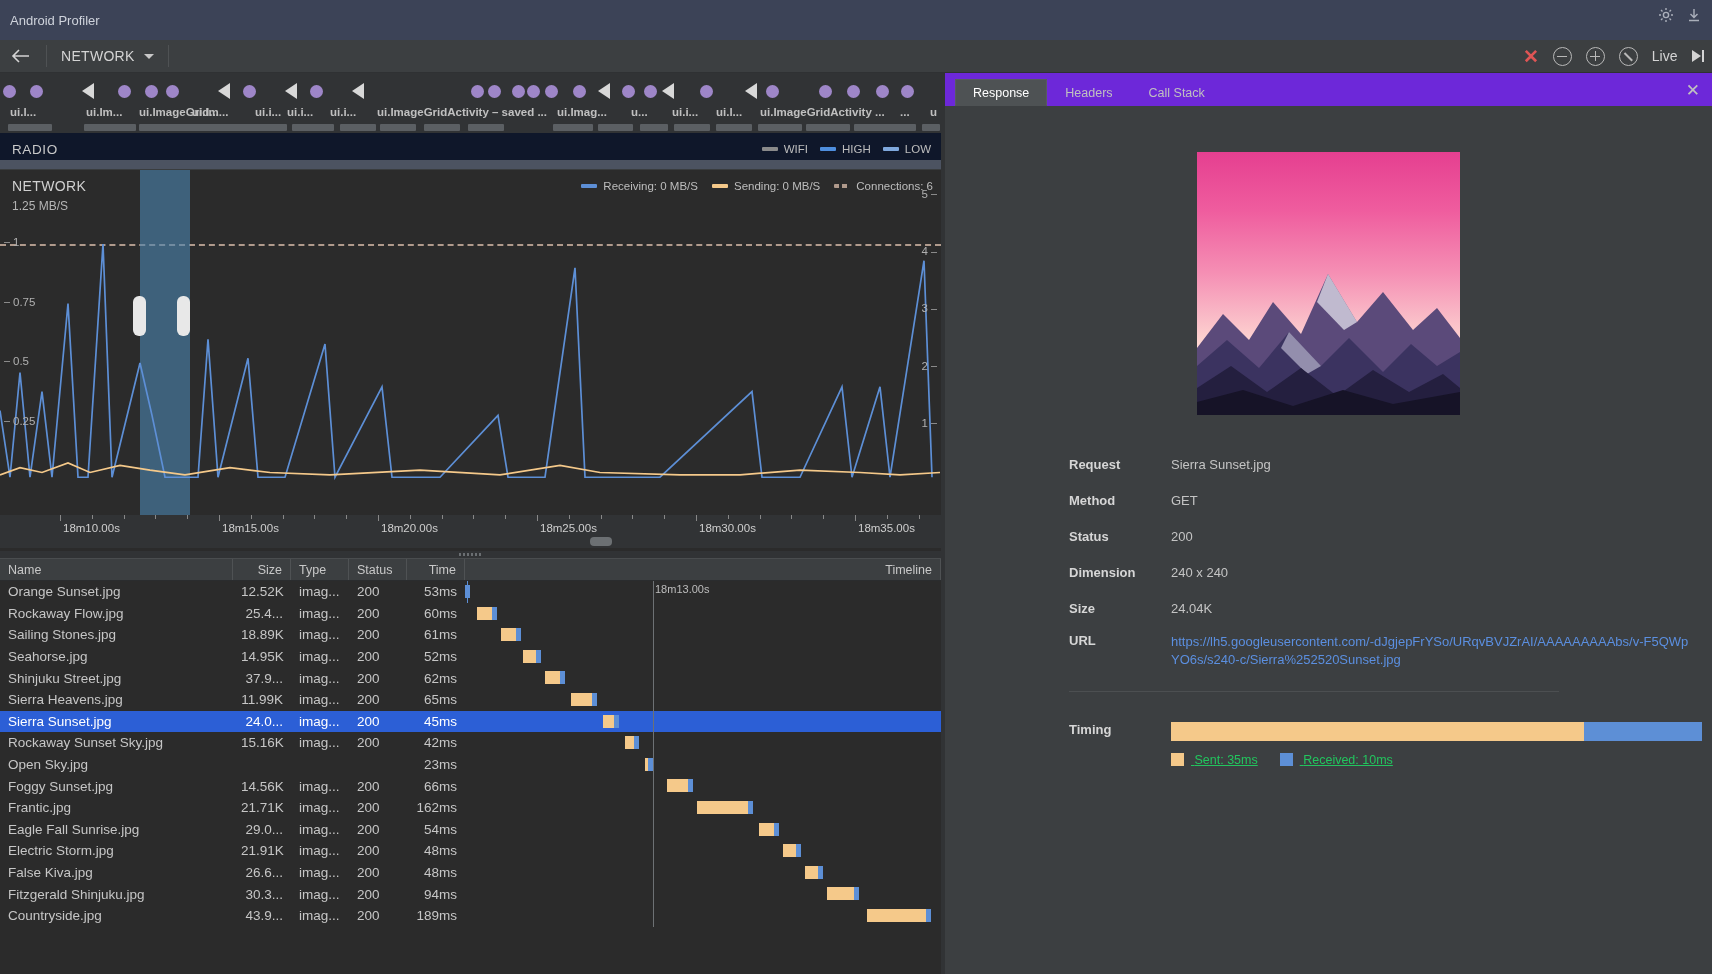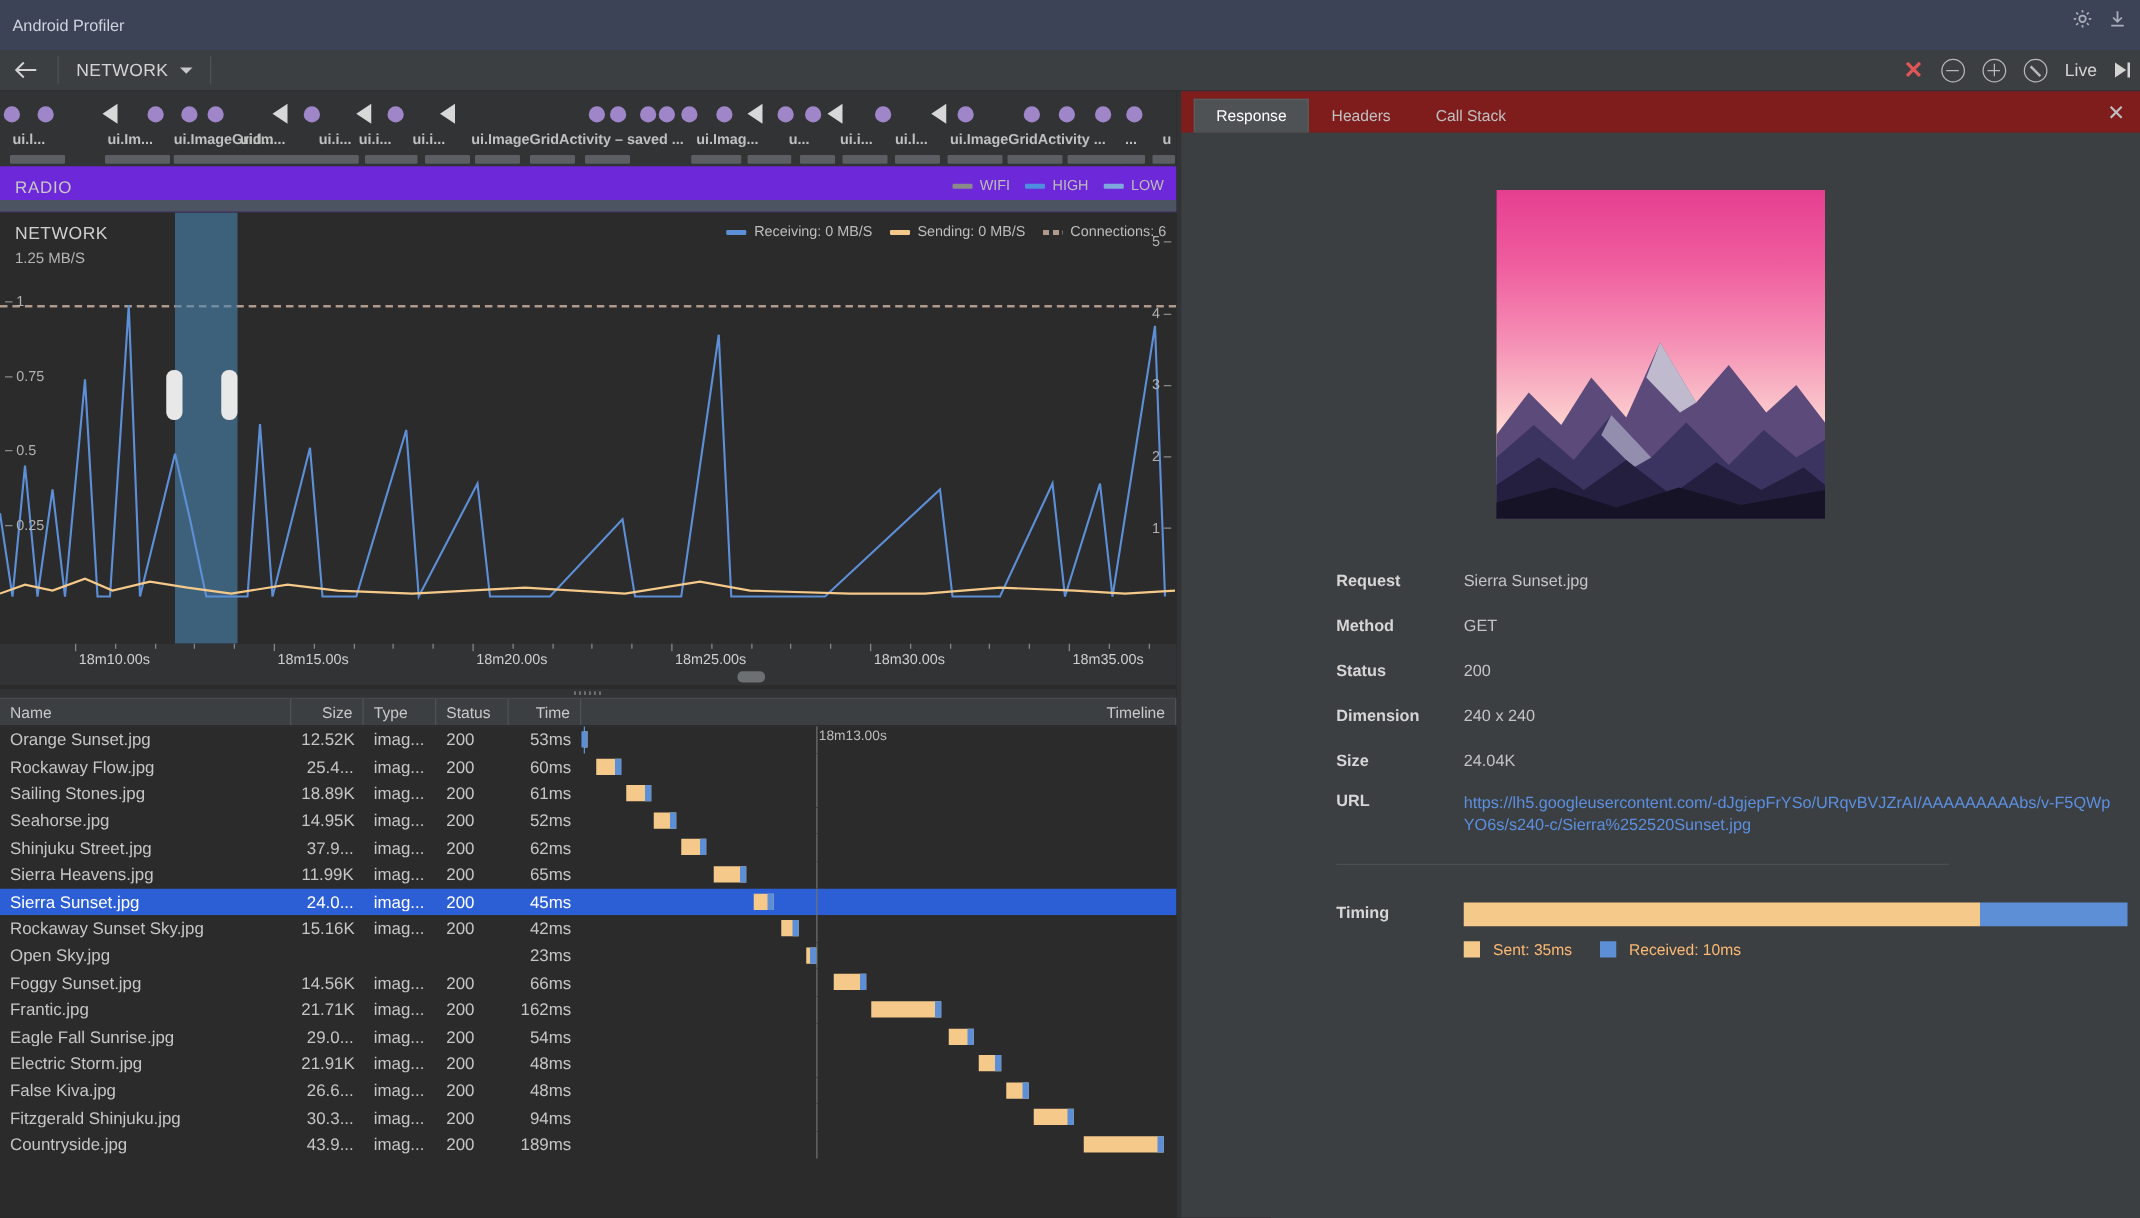--- a/index.html
+++ b/index.html
@@ -47,21 +47,21 @@
   .right{width:767px;background:#3c3f41;position:relative;}
 
   
   .events{height:60px;background:#313335;position:relative;overflow:hidden;font-weight:bold;}
   .evdot{position:absolute;top:12px;width:13px;height:13px;border-radius:50%;background:#9e86c8;}
   .evtri{position:absolute;top:10px;width:0;height:0;border-top:8px solid transparent;border-bottom:8px solid transparent;border-right:12px solid #d8d8d8;}
   .evlabel{position:absolute;top:33px;font-size:11.5px;color:#c0c0c0;white-space:nowrap;overflow:hidden;}
   .evbar{position:absolute;top:51px;height:7px;background:#5b5f63;border-radius:1px;}
 
   
-  .radio{height:37px;background:#6d28d9;position:relative;border-bottom:1px solid #3a3d3f;}
+  .radio{height:37px;background:#0f172a;position:relative;border-bottom:1px solid #3a3d3f;}
   .radio .lbl{position:absolute;left:12px;top:9px;font-size:13.5px;color:#c9c9c9;letter-spacing:.6px;}
   .legend{position:absolute;right:10px;top:10px;display:flex;align-items:center;gap:12px;font-size:11.5px;color:#bdbdbd;}
   .lg{display:flex;align-items:center;gap:6px;}
   .swatch{width:16px;height:4px;border-radius:1px;}
   .radiostrip{position:absolute;left:0;right:0;bottom:0;height:9px;background:#4c5361;}
 
   
   .netchart{position:relative;height:345px;background:#2b2b2b;overflow:hidden;}
   .net-title{position:absolute;left:12px;top:8px;font-size:14px;color:#d0d0d0;letter-spacing:.4px;}
   .net-max{position:absolute;left:12px;top:29px;font-size:12px;color:#b5b5b5;}
@@ -96,40 +96,40 @@
   .trow{display:flex;height:21.6px;align-items:center;font-size:13.5px;color:#c6c6c6;}
   .trow.sel{background:#2c5fd6;color:#ffffff;}
   .trow > div{padding:0 8px;overflow:hidden;white-space:nowrap;}
   .tl-area{position:relative;flex:1;height:21.6px;}
   .tl-seg{position:absolute;top:4px;height:13px;background:#f5c98a;}
   .tl-seg .recv{position:absolute;right:0;top:0;bottom:0;width:5px;background:#5d8fd6;}
   .tl-marker{position:absolute;top:0;bottom:0;width:1px;background:#6d7174;}
   .tl-headlabel{position:absolute;top:2px;font-size:11px;color:#bdbdbd;}
 
   
-  .tabs{display:flex;height:33px;background:#7f1d1d;align-items:flex-end;padding-left:10px;}
+  .tabs{display:flex;height:33px;background:#6d28d9;align-items:flex-end;padding-left:10px;}
   .tab{height:27px;padding:0 17px;display:flex;align-items:center;font-size:12.5px;color:#c0c0c0;cursor:pointer;border:1px solid transparent;}
   .tab.active{background:#4e5254;color:#ffffff;border-color:#585c5e;border-bottom-color:#4e5254;}
   .panel-close{position:absolute;right:12px;top:9px;font-size:17px;color:#c0c0c0;cursor:pointer;line-height:1;}
   .preview{display:flex;justify-content:center;padding-top:46px;}
   .thumb{width:263px;height:263px;position:relative;overflow:hidden;background:#1a1020;}
   .sky{position:absolute;inset:0;background:linear-gradient(180deg,#e53f90 0%,#ef5c9e 22%,#f58fb4 46%,#f9b9c6 62%,#ffd9d2 74%,#c9b8d8 84%,#6d6a94 94%,#2b2a45 100%);}
   .details{margin-top:42px;padding:0 0 0 124px;}
   .drow{display:flex;margin-bottom:21px;font-size:13px;}
   .dkey{width:102px;font-weight:bold;color:#d6d6d6;flex:none;}
   .dval{color:#c4c4c4;}
   .dval.link{color:#5b8fe0;width:520px;word-break:break-all;line-height:1.42;cursor:pointer;}
   .divider{margin:6px 124px 0 124px;border-top:1px solid #4c4f51;width:490px;}
   .timing{display:flex;margin-top:30px;padding-left:124px;font-size:13px;}
   .timing .dkey{width:102px;font-weight:bold;color:#d6d6d6;}
   .tbarwrap{flex:1;padding-right:10px;}
   .tbar{height:19px;display:flex;}
   .tsent{background:#f5c98a;}
   .trecv{background:#5d8fd6;}
-  .tlegend{display:flex;gap:22px;margin-top:12px;font-size:12.5px;color:#fdba74;align-items:center;}
+  .tlegend{display:flex;gap:22px;margin-top:12px;font-size:12.5px;color:#22c55e;align-items:center;text-decoration:underline;}
   .tlegend .sq{width:13px;height:13px;display:inline-block;margin-right:7px;vertical-align:-2px;}
 </style>
 </head>
 <body>
 
 <div class="app">
 
   <div class="titlebar">
     <span>Android Profiler</span>
     <span class="t-icons">

